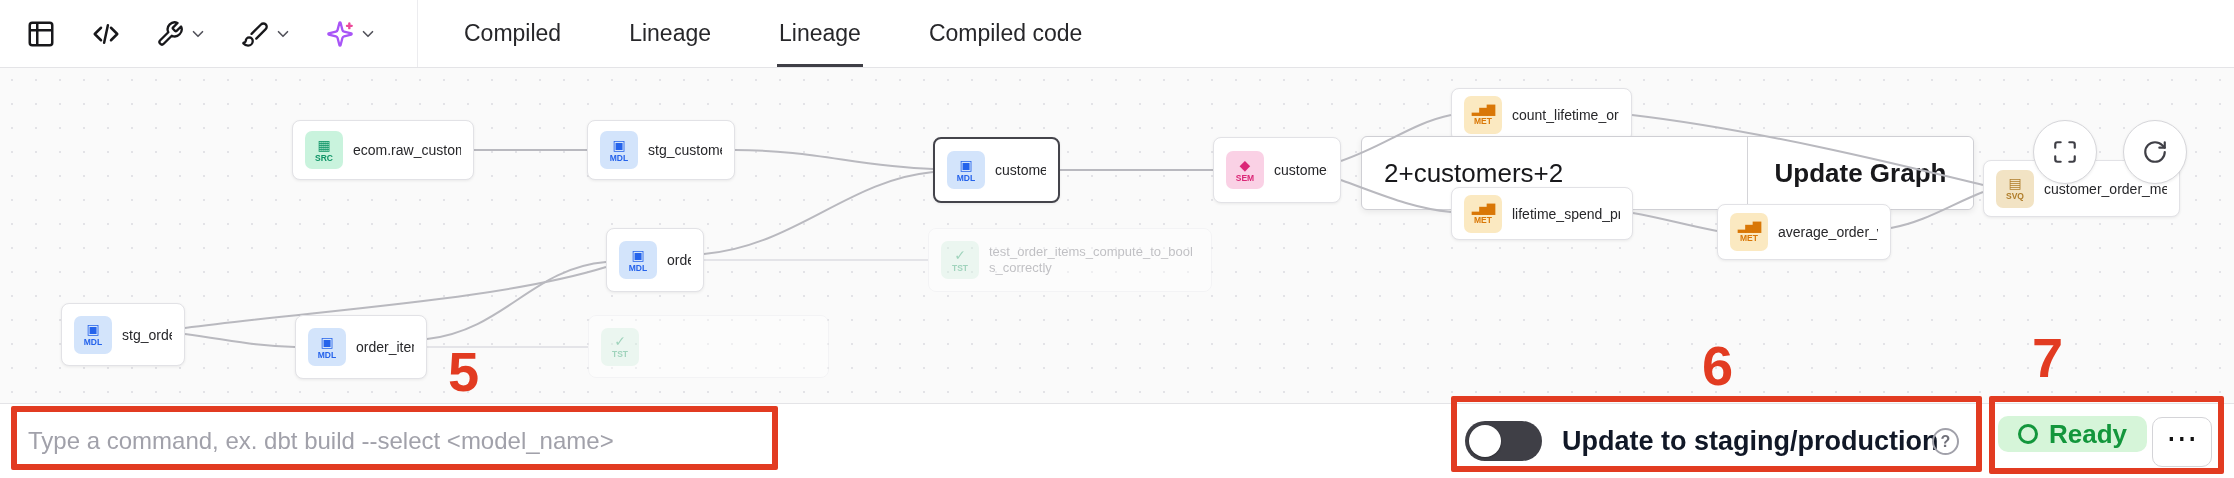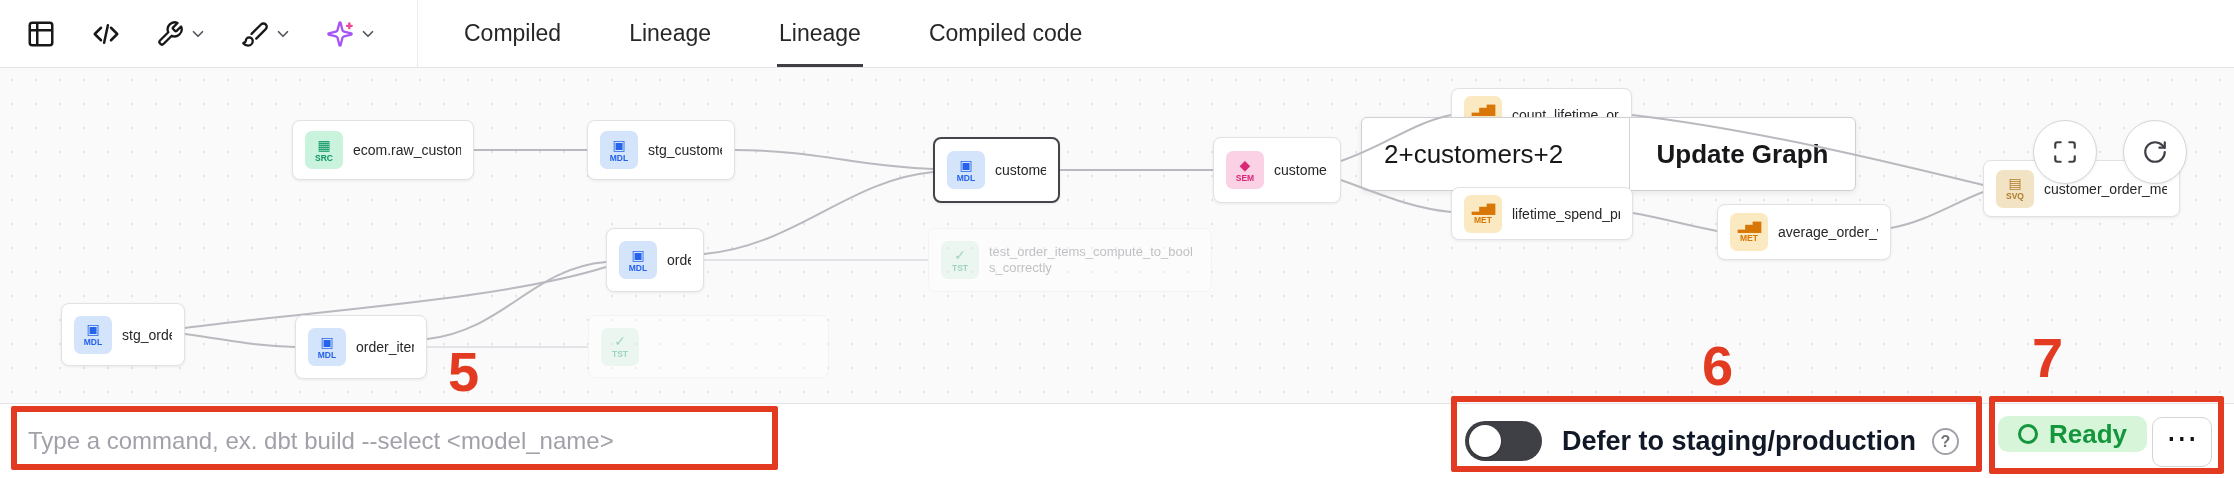--- a/index.html
+++ b/index.html
@@ -32,21 +32,21 @@
   .b-src { background:#c9f3dd; color:#0d9466; }
   .b-mdl { background:#d3e4fb; color:#2563eb; }
   .b-sem { background:#fad1e5; color:#db2777; }
   .b-met { background:#fbe9c1; color:#d97706; }
   .b-met .glyph { font-size:11px; letter-spacing:-1px; }
   .b-tst { background:#d9f3e4; color:#34a573; }
   .b-svq { background:#f2e3c4; color:#b07d2b; }
   .nlabel { margin-left:10px; font-size:14px; color:#27272a; white-space:nowrap; overflow:hidden; }
   .node.faded .nlabel { white-space:normal; word-break:break-all; font-size:13px; line-height:1.25; color:#7c7c84; }
 
-  .selector { position:absolute; left:1361px; top:49px; width:495px; height:74px; z-index:2; background:#fff;
+  .selector { position:absolute; left:1361px; top:68px; width:613px; height:74px; z-index:2; background:#fff;
     border:1px solid #cfcfd4; border-radius:6px; display:flex; box-shadow:0 2px 6px rgba(0,0,0,.08); }
   .sel-value { flex:1; display:flex; align-items:center; padding:0 22px; font-size:26px; color:#18181b; cursor:text; }
   .sel-btn { width:226px; border:none; border-left:1px solid #d4d4d8; background:#fff; font-family:inherit;
     font-size:26px; font-weight:700; color:#18181b; display:flex; align-items:center; justify-content:center; cursor:pointer; border-radius:0 6px 6px 0; }
 
   .canvas-btn { position:absolute; z-index:5; width:64px; height:64px; border-radius:50%; background:#fff;
     border:1px solid #d6d6da; box-shadow:0 1px 3px rgba(0,0,0,.08); display:flex; align-items:center; justify-content:center; cursor:pointer; color:#3f3f46; }
 
   
   .bottombar { position:absolute; top:403px; left:0; width:2234px; height:75px; background:#fff; border-top:1px solid #e4e4e7; }
@@ -275,21 +275,21 @@
           <path d="M21 3v5h-5"></path>
         </svg>
     </div>
   </div>
 
   <div class="bottombar">
     <input class="cmd-input" type="text" placeholder="Type a command, ex. dbt build --select &lt;model_name&gt;" style="">
     <div class="toggle">
         <span class="knob"></span>
       </div>
-    <div class="defer-label">Defer to staging/production</div>
+    <div class="defer-label">Update to staging/production</div>
     <div class="help-circle">?</div>
     <div class="ready-pill">
       <span class="ready-ring"></span>
       <span class="ready-text">Ready</span>
     </div>
     <div class="more-btn">⋯</div>
   </div>
 
   <div class="ann-rect" id="ann-rect-5"></div>
   <div class="ann-rect" id="ann-rect-6"></div>

